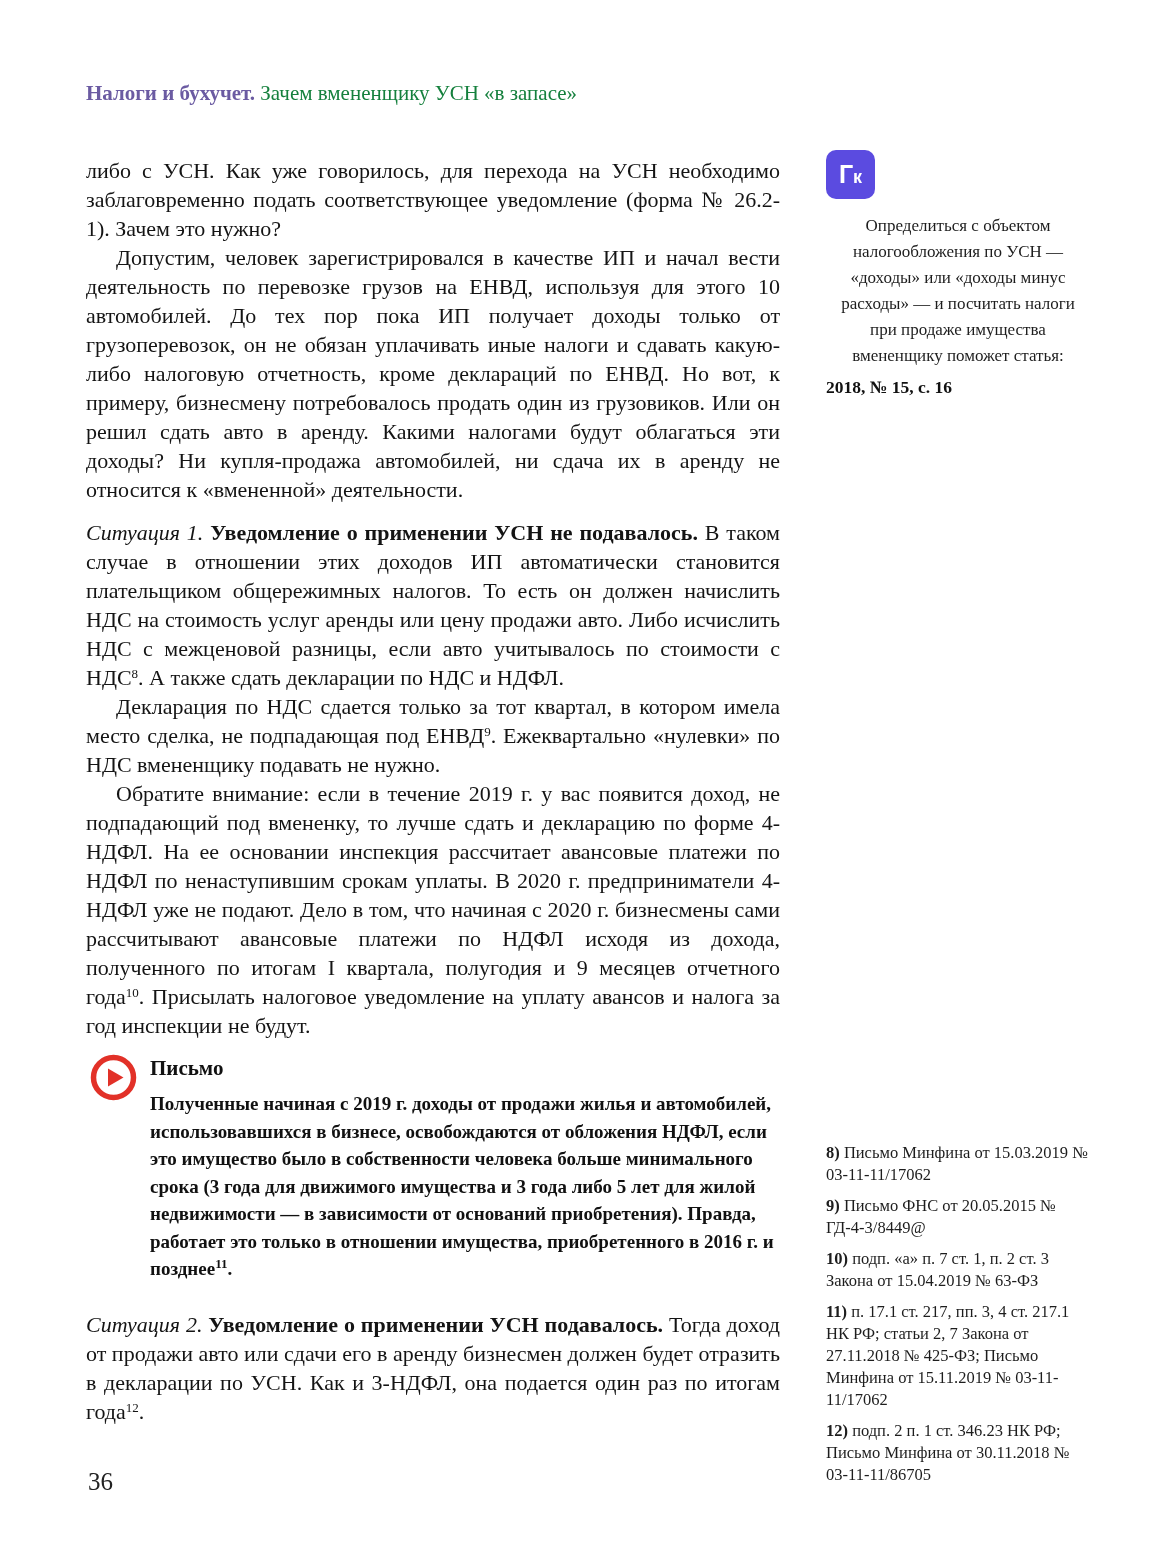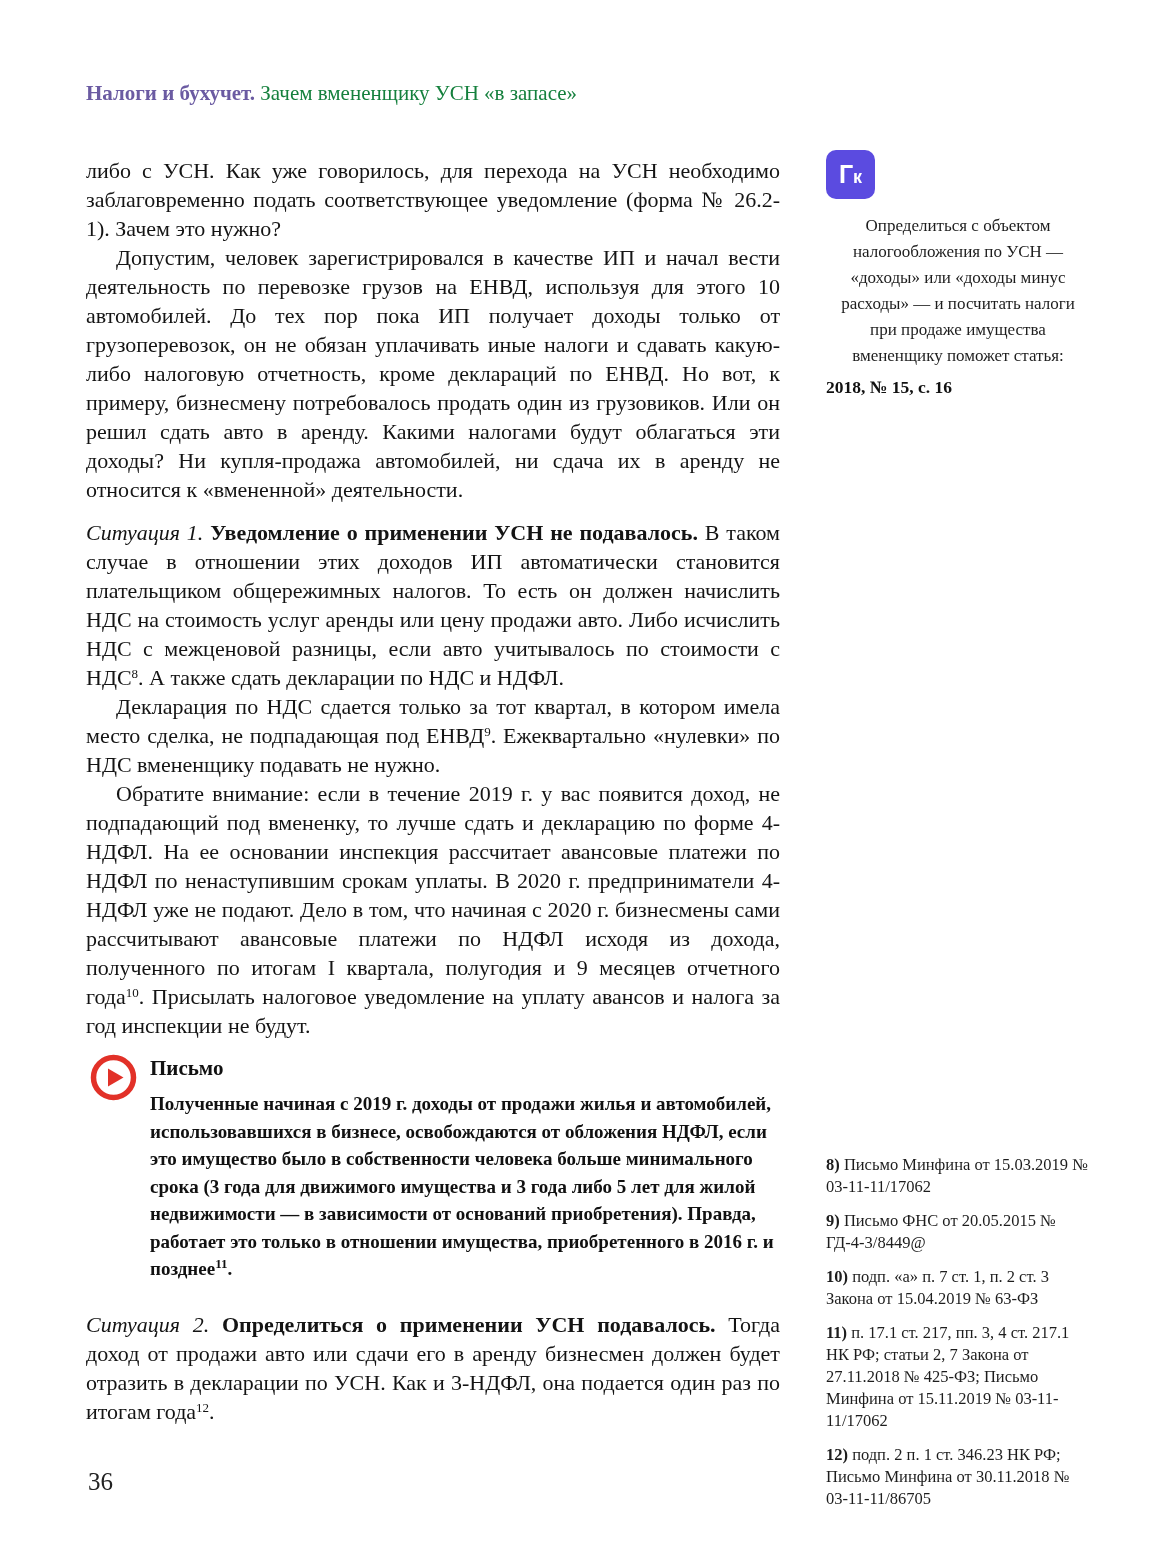--- a/index.html
+++ b/index.html
@@ -124,21 +124,21 @@
 
   
   .footnotes {
     position: absolute;
     left: 826px; top: 1142px;
     width: 268px;
     font-size: 16.5px;
     line-height: 22px;
     color: #1d1d1d;
   }
-  .fn { margin: 12px 0 9px 0; }
+  .fn { margin: 0 0 9px 0; }
   .fn-num { font-weight: bold; }
 </style>
 </head>
 <body>
 
 <div class="page">
 
   <div class="runhead"><span class="sect-label">Налоги и бухучет.</span><span class="art-title"> Зачем вмененщику УСН «в запасе»</span></div>
 
   <div class="main">
@@ -157,21 +157,21 @@
       <span class="spravka-icon">
         <svg width="47" height="47" viewBox="0 0 47 47">
           <circle cx="23.5" cy="23.5" r="20" fill="none" stroke="#e23128" stroke-width="5.5"></circle>
           <path d="M18 14.5 L33.5 23.5 L18 32.5 Z" fill="#e23128"></path>
         </svg>
       </span>
       <h3 class="spravka-title">Письмо</h3>
       <p class="spravka-body"><span>Полученные начиная с 2019 г. доходы от продажи жилья и автомобилей, использовавшихся в бизнесе, освобождаются от обложения НДФЛ, если это имущество было в собственности человека больше минимального срока (3 года для движимого имущества и 3 года либо 5 лет для жилой недвижимости — в зависимости от оснований приобретения). Правда, работает это только в отношении имущества, приобретенного в 2016 г. и позднее</span><span class="fnsup">11</span><span>.</span></p>
     </div>
 
-    <p class="body-p s2"><span class="runin-italic">Ситуация 2.</span><span class="runin-bold"> Определиться о применении УСН подавалось.</span><span> Тогда доход от продажи авто или сдачи его в аренду бизнесмен должен будет отразить в декларации по УСН. Как и 3-НДФЛ, она подается один раз по итогам года</span><span class="fnsup">12</span><span>.</span></p>
+    <p class="body-p s2"><span class="runin-italic">Ситуация 2.</span><span class="runin-bold"> Уведомление о применении УСН подавалось.</span><span> Тогда доход от продажи авто или сдачи его в аренду бизнесмен должен будет отразить в декларации по УСН. Как и 3-НДФЛ, она подается один раз по итогам года</span><span class="fnsup">12</span><span>.</span></p>
 
   </div>
 
   <div class="sidebar">
     <div class="gk-logo">
         <span>Г</span>
         <span class="k-small">к</span>
       </div>
     <p class="side-note">Определиться с объектом налогообложения по УСН — «доходы» или «доходы минус расходы» — и посчитать налоги при продаже имущества вмененщику поможет статья:</p>
     <p class="side-ref">2018, № 15, с. 16</p>

